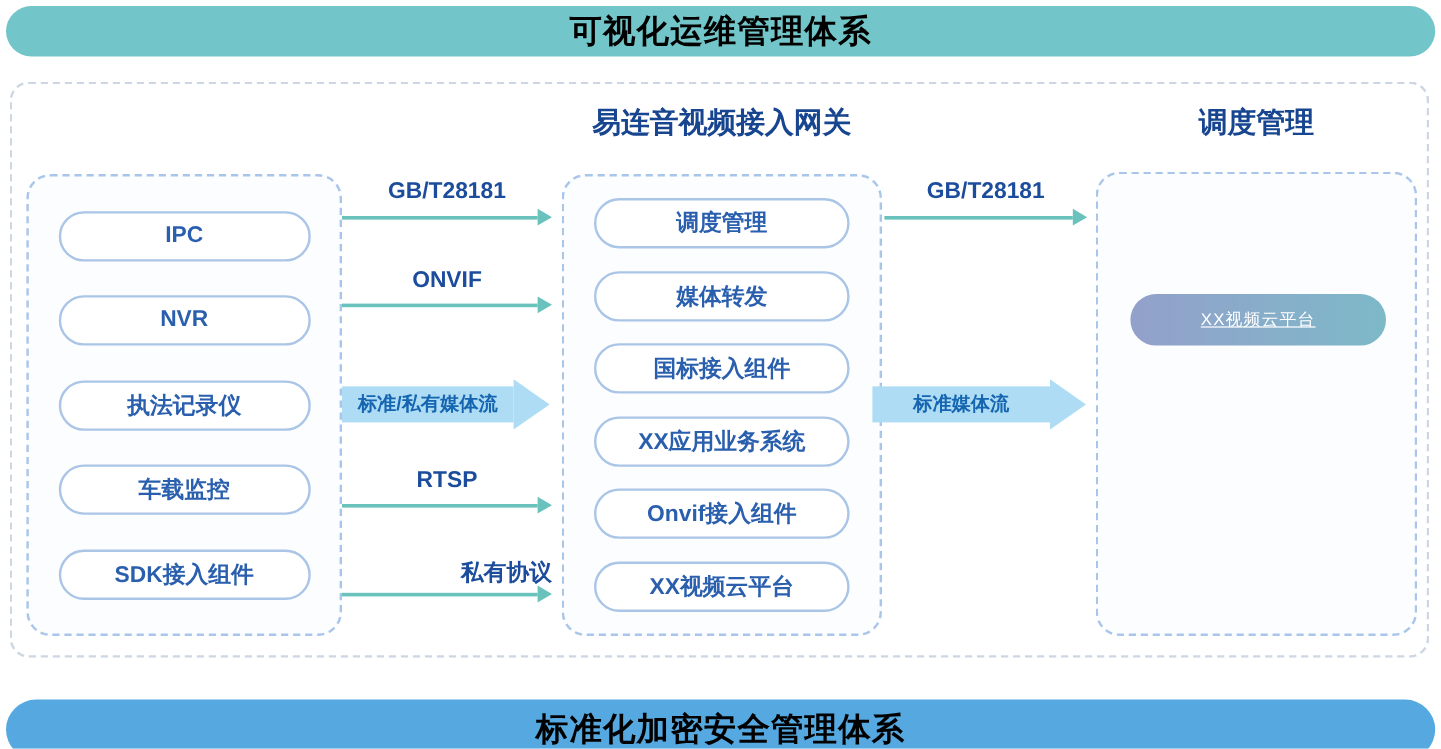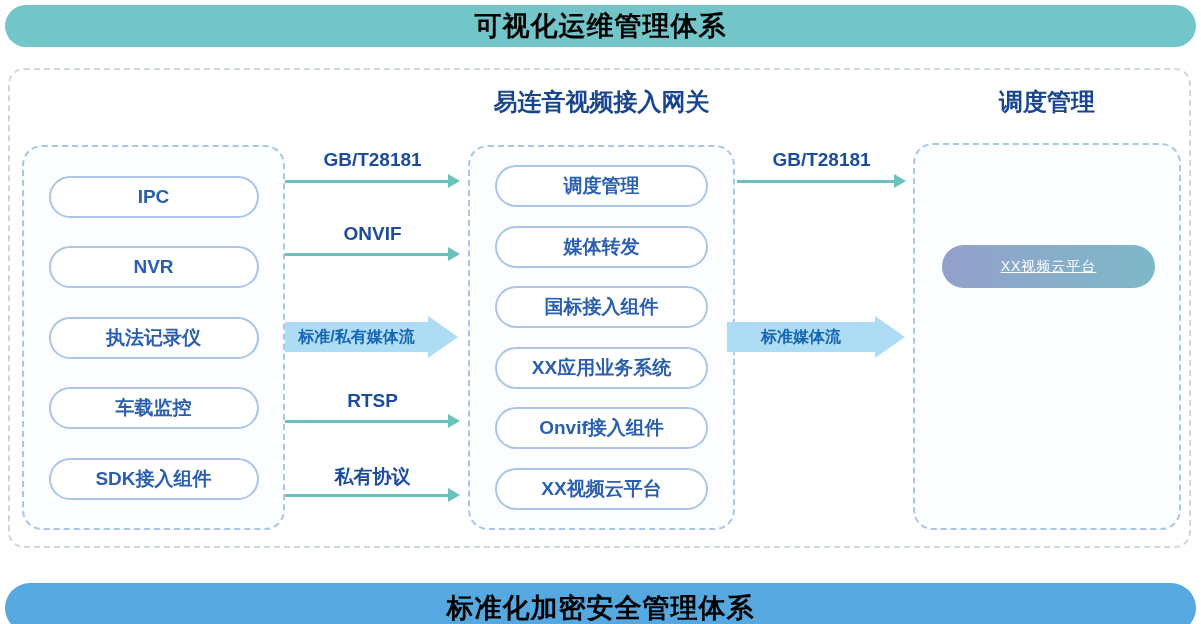--- a/index.html
+++ b/index.html
@@ -76,21 +76,21 @@
   .s-b1 { left:737px; top:180px; width:157px; }
 
   
   .albl {
     position:absolute; text-align:center;
     font-size:19px; font-weight:600; color:#1c4c9c;
   }
   .l-a1 { left:285px; width:175px; top:149px; }
   .l-a2 { left:285px; width:175px; top:223px; }
   .l-a3 { left:285px; width:175px; top:390px; }
-  .l-a4 { left:285px; width:175px; top:464px; }
+  .l-a4 { left:285px; width:175px; top:464px;text-align:right; }
   .l-b1 { left:737px; width:169px; top:149px; }
 
   
   .thick { position:absolute; display:flex; align-items:center; height:42px; }
   .thick .tbody {
     height:30px; background:#addcf4;
     display:flex; align-items:center; justify-content:center;
     font-size:16px; font-weight:bold; color:#1565b0;
   }
   .thick .thead {

